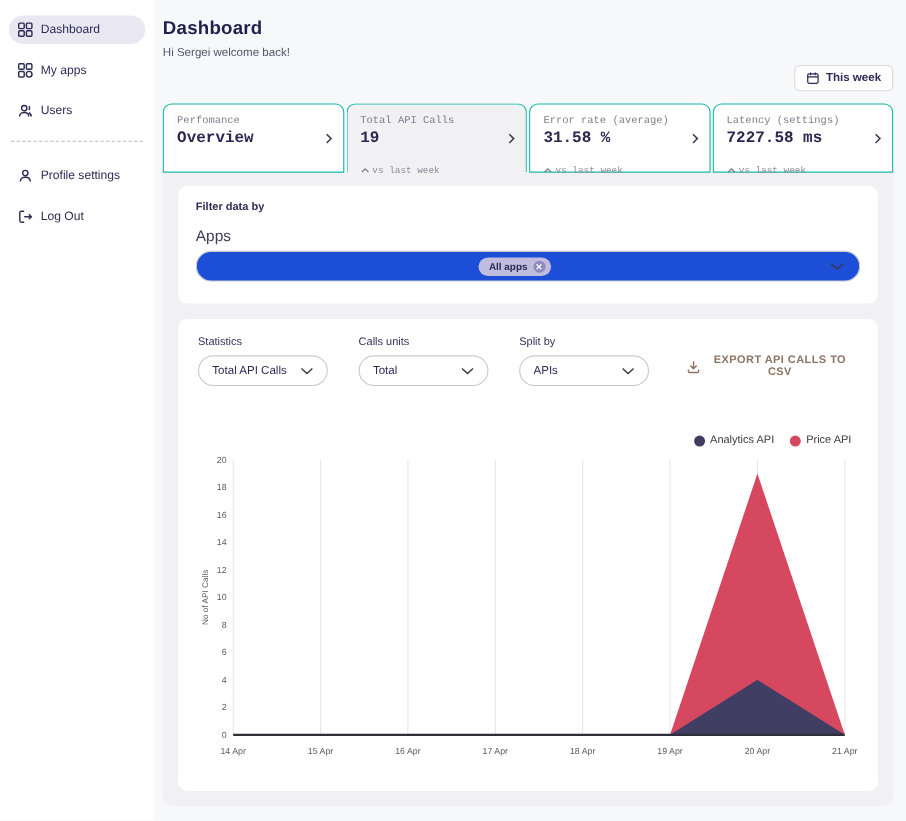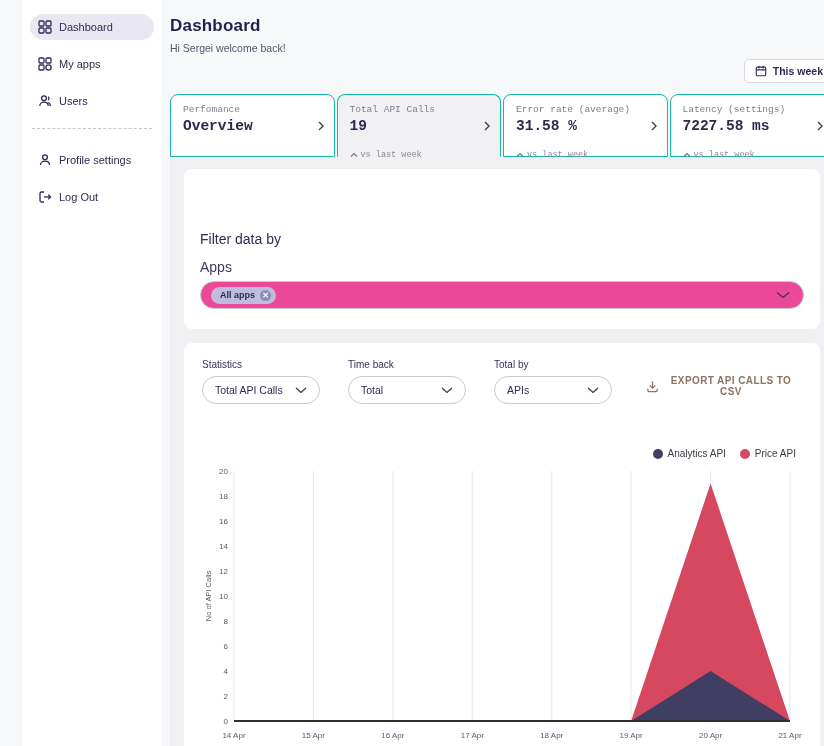--- a/index.html
+++ b/index.html
@@ -2,21 +2,21 @@
 <html><head>
 <meta charset="utf-8">
 <style>
   * { box-sizing: border-box; }
   html,body { margin:0; padding:0; }
   body {
     width:824px; height:746px;
     font-family:"Liberation Sans", sans-serif;
     background:#f7f8fa; color:#2d2b55; overflow:hidden;
   }
-  .page { display:flex; width:824px; height:746px;padding-left:22px; }
+  .page { display:flex; width:824px; height:746px; }
 
   
   .sidebar { width:140px; background:#ffffff; padding:14px 8px; flex-shrink:0; }
   .nav-item {
     display:flex; align-items:center; gap:7px;
     padding:6px 8px; border-radius:14px;
     font-size:11px; color:#2d2b55; margin-bottom:11px; cursor:pointer;
     white-space:nowrap;
   }
   .nav-item.active { background:#e9e8f2; }
@@ -46,26 +46,26 @@
   .stat-card.active { background:#f1f1f4; border-bottom-color:#f1f1f4; }
   .card-label { font-size:9.5px; color:#7e7d8c; margin-bottom:3px; }
   .card-value { font-size:14.5px; font-weight:bold; color:#2a284f; }
   .card-sub { display:flex; align-items:center; gap:3px; font-size:8.5px; color:#8b8a98; margin-top:16px; }
   .card-chevron { position:absolute; right:9px; top:50%; transform:translateY(-50%); display:flex; }
 
   
   .tab-content { background:#f1f1f4; border-radius:0 0 10px 10px; padding:12px 14px 14px; }
 
   .filter-card { background:#fff; border-radius:8px; padding:14px 16px 20px; margin-bottom:14px; }
-  .filter-title { font-size:14px; font-weight:normal; color:#2d2b55; margin-bottom:12px;margin-top:48px; }
+  .filter-title { font-size:10px; font-weight:bold; color:#2d2b55; margin-bottom:12px; }
   .filter-label { font-size:14px; color:#3c3a5e; margin-bottom:6px; }
   .combobox {
     border:1px solid #c9c9d4; border-radius:16px; height:28px;
     display:flex; align-items:center; padding:0 34px 0 10px;
-    position:relative; background:#ec4899; cursor:pointer;
+    position:relative; background:#1d4ed8; cursor:pointer;justify-content:center;
   }
   .chip {
     background:#c0bcdd; color:#2d2b55; font-size:9px; font-weight:bold;
     border-radius:10px; padding:3px 5px 3px 9px; display:flex; align-items:center; gap:5px; cursor:pointer;
   }
   .chip-x {
     width:11px; height:11px; background:#8f8abc; border-radius:50%;
     color:#fff; font-size:8px; line-height:11px; text-align:center; cursor:pointer;
   }
   .combo-chevron { position:absolute; right:13px; top:50%; transform:translateY(-50%); display:flex; }
@@ -277,32 +277,32 @@
             <div class="select-pill">
               <span>Total API Calls</span>
               <span style="display:flex;">
                 <svg width="12" height="7" viewBox="0 0 12 7" fill="none" stroke="#3a3a45" stroke-width="1.3">
                     <polyline points="1,1 6,5.5 11,1"></polyline>
                   </svg>
               </span>
             </div>
           </div>
           <div class="control-group">
-            <div class="control-label">Time back</div>
+            <div class="control-label">Calls units</div>
             <div class="select-pill">
               <span>Total</span>
               <span style="display:flex;">
                 <svg width="12" height="7" viewBox="0 0 12 7" fill="none" stroke="#3a3a45" stroke-width="1.3">
                     <polyline points="1,1 6,5.5 11,1"></polyline>
                   </svg>
               </span>
             </div>
           </div>
           <div class="control-group">
-            <div class="control-label">Total by</div>
+            <div class="control-label">Split by</div>
             <div class="select-pill">
               <span>APIs</span>
               <span style="display:flex;">
                 <svg width="12" height="7" viewBox="0 0 12 7" fill="none" stroke="#3a3a45" stroke-width="1.3">
                     <polyline points="1,1 6,5.5 11,1"></polyline>
                   </svg>
               </span>
             </div>
           </div>
           <button class="export-btn">

